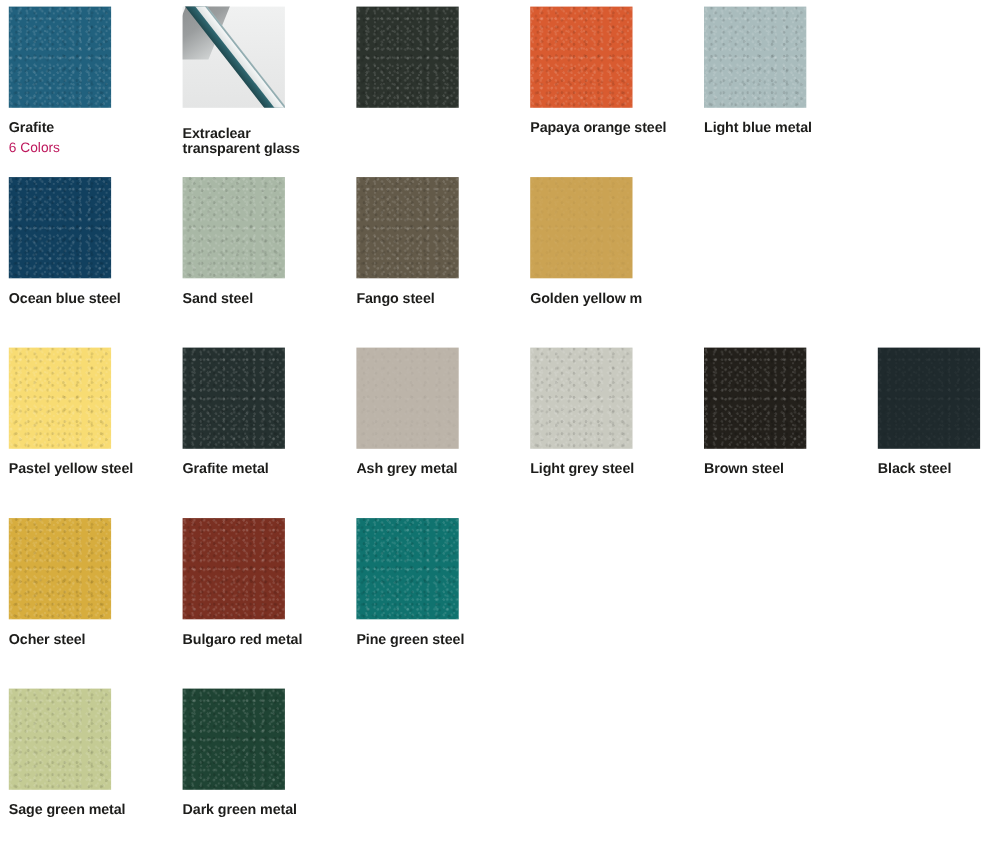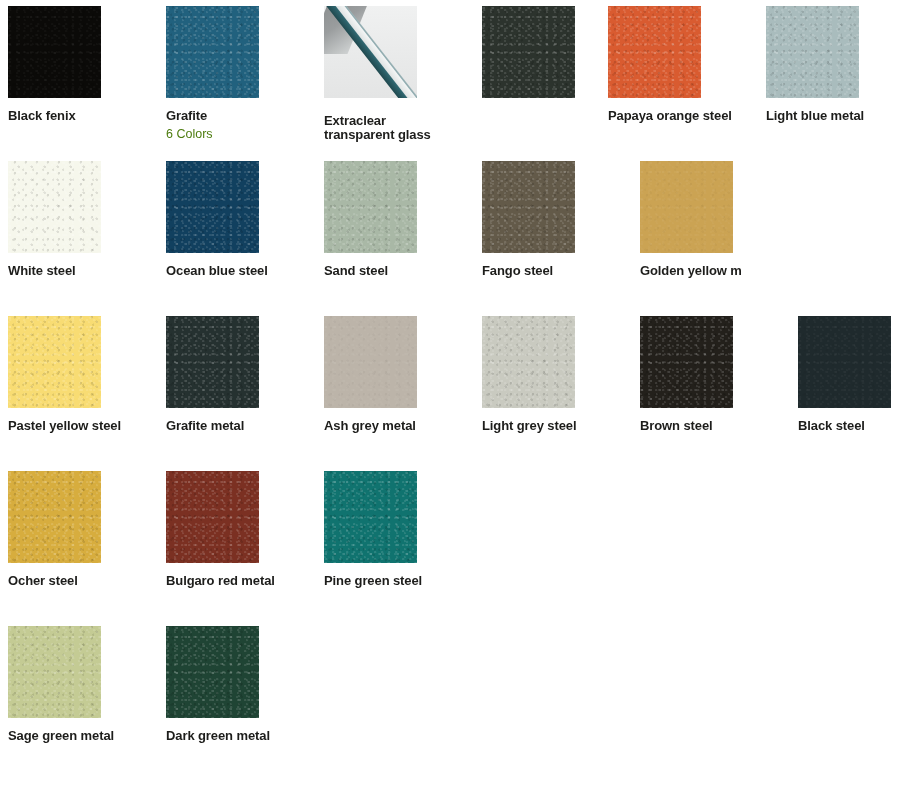--- a/index.html
+++ b/index.html
@@ -109,42 +109,34 @@
     letter-spacing: -0.1px;
     white-space: normal;
   }
   .swatch-name.nowrap {
     white-space: nowrap;
   }
 
   .swatch-count {
     font-size: 12.5px;
     font-weight: normal;
-    color: #4d7c0f;
+    color: #be185d;
     line-height: 15px;
     margin-top: 4px;
   }
 
   
   .swatch-cell.twoline .swatch-label-block { margin-top: 16px; }
 </style>
 </head>
 <body>
 
 <div class="swatch-grid">
     <div class="swatch-row">
       <div class="swatch-cell">
-        <div class="swatch-tile smooth" style="background-color: rgb(11, 10, 8);">
-          <div class="grain"></div>
-        </div>
-        <div class="swatch-label-block">
-          <div class="swatch-name nowrap">Black fenix</div>
-        </div>
-      </div>
-      <div class="swatch-cell">
         <div class="swatch-tile" style="background-color: rgb(33, 97, 126);">
           <div class="grain"></div>
         </div>
         <div class="swatch-label-block">
           <div class="swatch-name nowrap">Grafite</div>
           <div class="swatch-count">6 Colors</div>
         </div>
       </div>
       <div class="swatch-cell twoline">
         <div class="swatch-tile glass-sample">
@@ -173,28 +165,20 @@
         <div class="swatch-tile" style="background-color: rgb(169, 188, 189);">
           <div class="grain"></div>
         </div>
         <div class="swatch-label-block">
           <div class="swatch-name nowrap">Light blue metal</div>
         </div>
       </div>
     </div>
     <div class="swatch-row">
       <div class="swatch-cell">
-        <div class="swatch-tile" style="background-color: rgb(246, 247, 236);">
-          <div class="grain"></div>
-        </div>
-        <div class="swatch-label-block">
-          <div class="swatch-name nowrap">White steel</div>
-        </div>
-      </div>
-      <div class="swatch-cell">
         <div class="swatch-tile" style="background-color: rgb(17, 64, 95);">
           <div class="grain"></div>
         </div>
         <div class="swatch-label-block">
           <div class="swatch-name nowrap">Ocean blue steel</div>
         </div>
       </div>
       <div class="swatch-cell">
         <div class="swatch-tile" style="background-color: rgb(169, 184, 166);">
           <div class="grain"></div>

